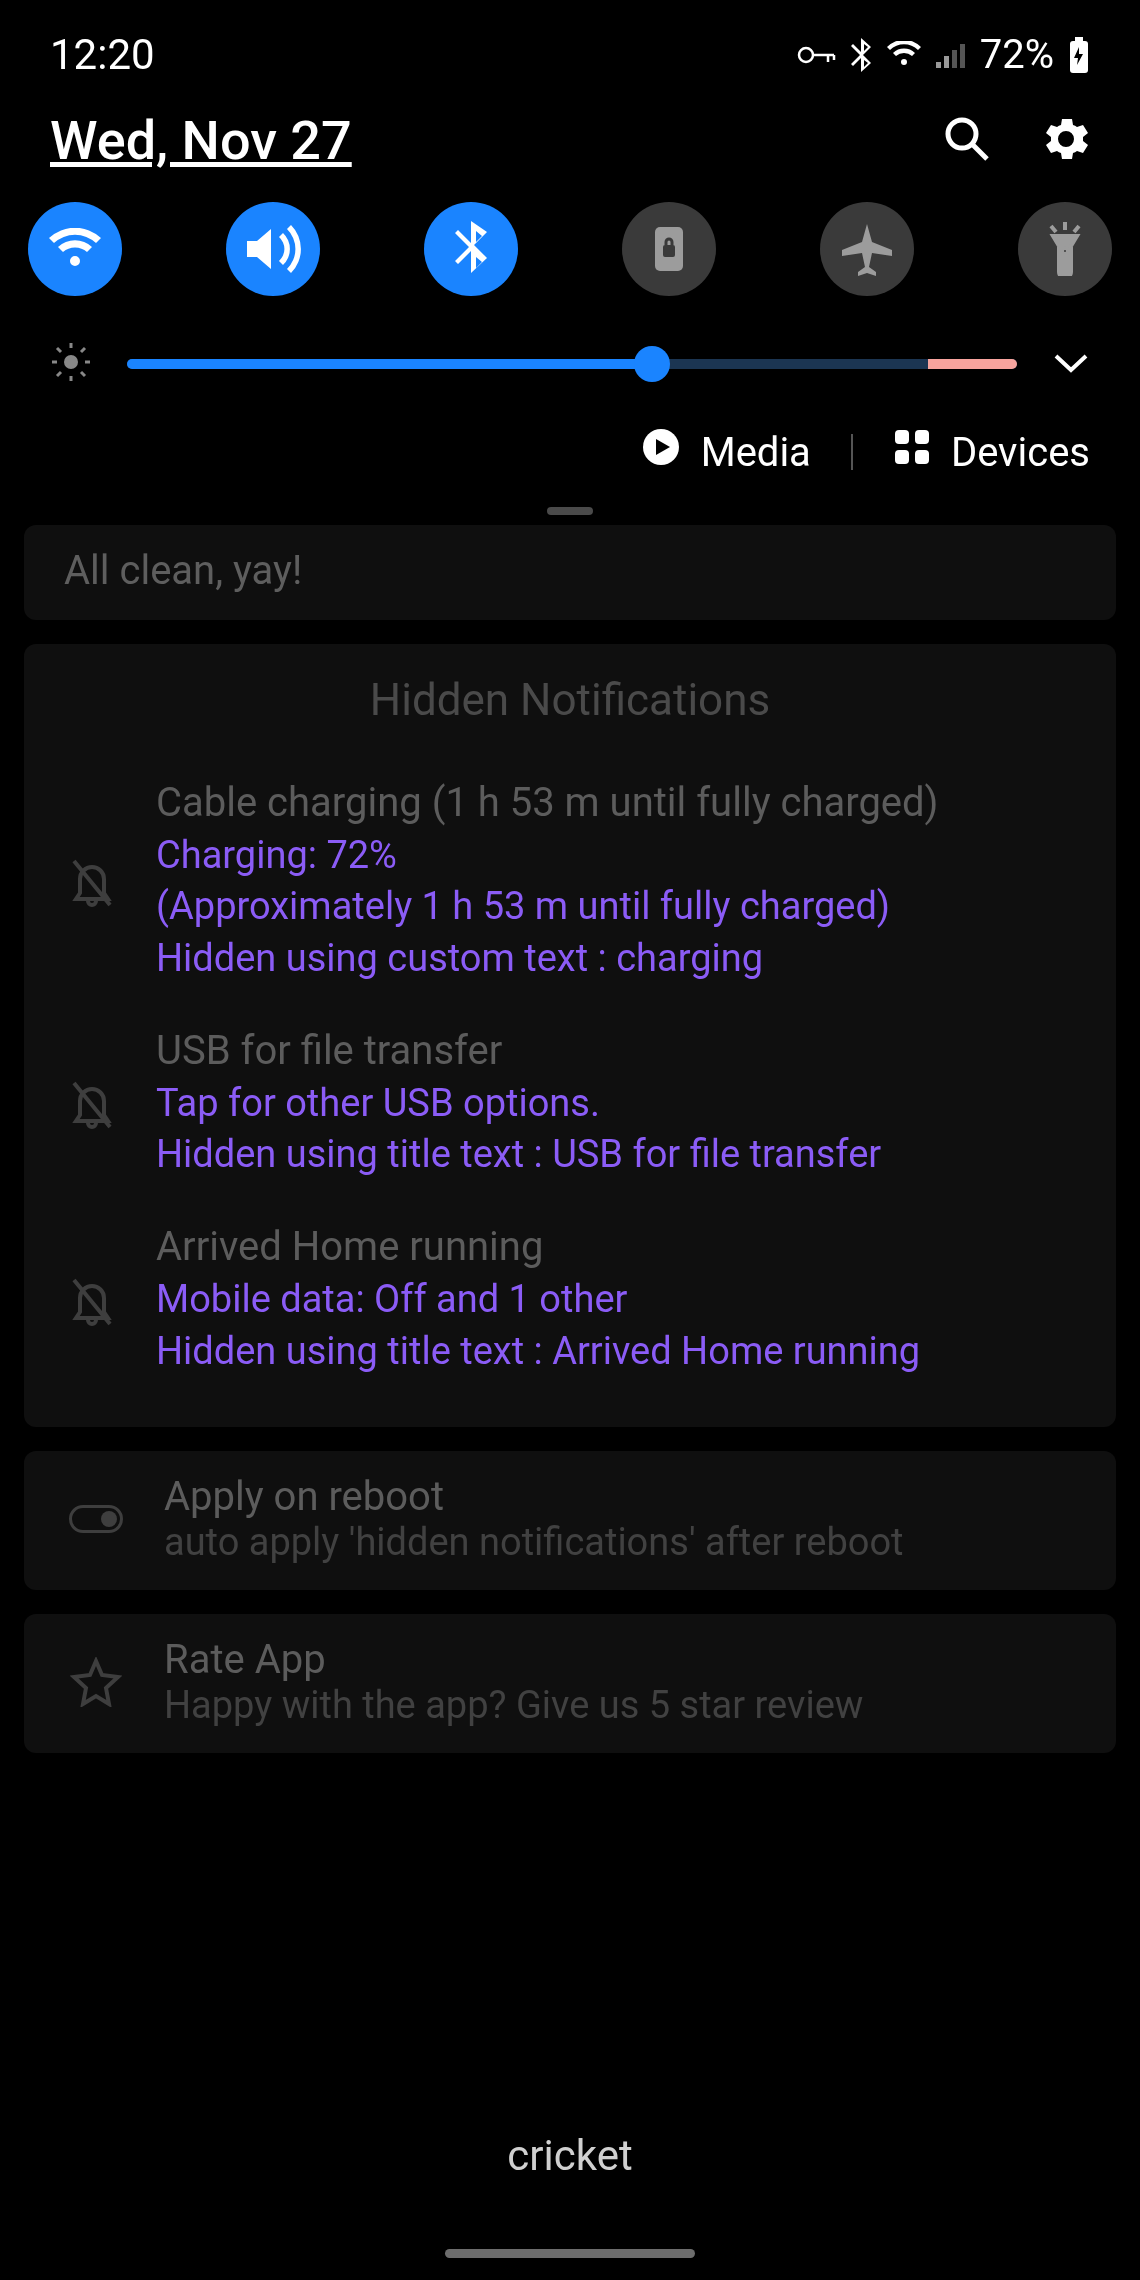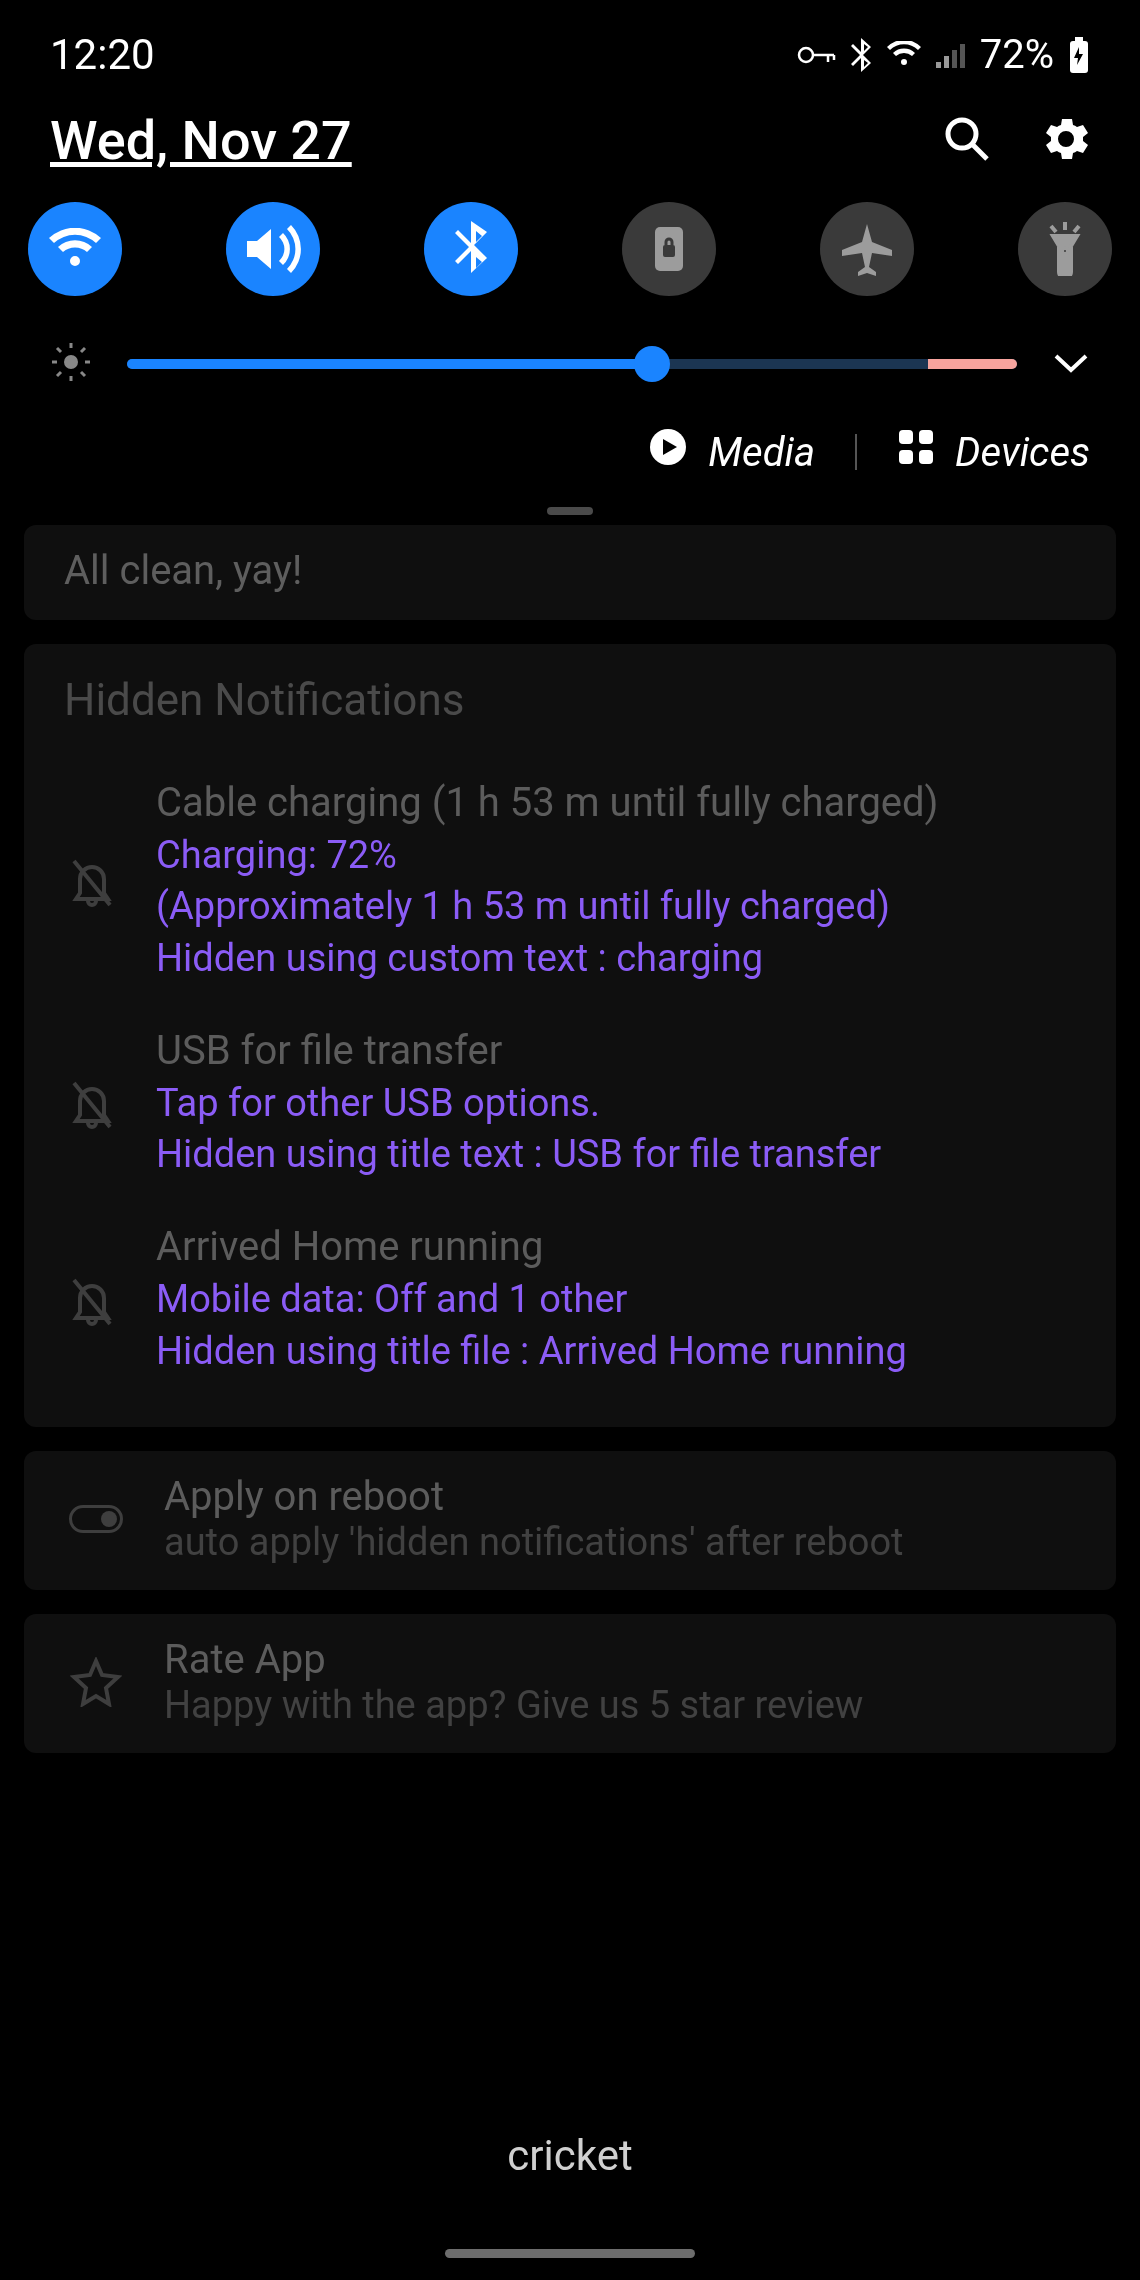--- a/index.html
+++ b/index.html
@@ -86,21 +86,20 @@
   }
 
   
   .qs-controls {
     display: flex;
     align-items: center;
     justify-content: flex-end;
     gap: 40px;
     padding: 30px 50px 20px;
     font-size: 40px;
-    font-style: italic;
   }
   .qs-ctrl { display: flex; align-items: center; gap: 20px; }
   .divider-v { width: 2px; height: 36px; background: #555; }
 
   
   .handle-small { width: 46px; height: 8px; background: #4a4a4a; border-radius: 4px; margin: 10px auto 0; }
 
   
   .panel-area { padding: 10px 24px 0; }
   .card {
@@ -112,20 +111,21 @@
   .card.small-pad { padding: 22px 40px 26px; }
   .card-title {
     font-size: 42px;
     color: #666;
     margin-bottom: 4px;
   }
   .card-sub {
     font-size: 44px;
     color: #4a4a4a;
     margin-bottom: 30px;
+    text-align: center;
   }
   .notif-list {}
   .notif-item {
     display: flex;
     align-items: center;
     gap: 36px;
     padding: 20px 0;
   }
   .notif-icon {
     width: 56px;
@@ -362,21 +362,21 @@
         </div>
         <div class="notif-item">
           <div class="notif-icon">
             <svg width="48" height="52" viewBox="0 0 48 52" fill="none" stroke="#3e3e3e" stroke-width="4">
                 <path d="M12 36V22a12 12 0 0124 0v14l4 6H8l4-6zM20 44a4 4 0 008 0M6 4l36 44"></path>
               </svg>
           </div>
           <div class="notif-body">
             <div class="notif-title">Arrived Home running</div>
             <div class="notif-line">Mobile data: Off and 1 other</div>
-            <div class="notif-line">Hidden using title file : Arrived Home running</div>
+            <div class="notif-line">Hidden using title text : Arrived Home running</div>
           </div>
         </div>
       </div>
     </div>
 
     <div class="card small-pad">
       <div class="row-item">
         <div class="row-left">
           <div class="toggle-switch"></div>
         </div>

